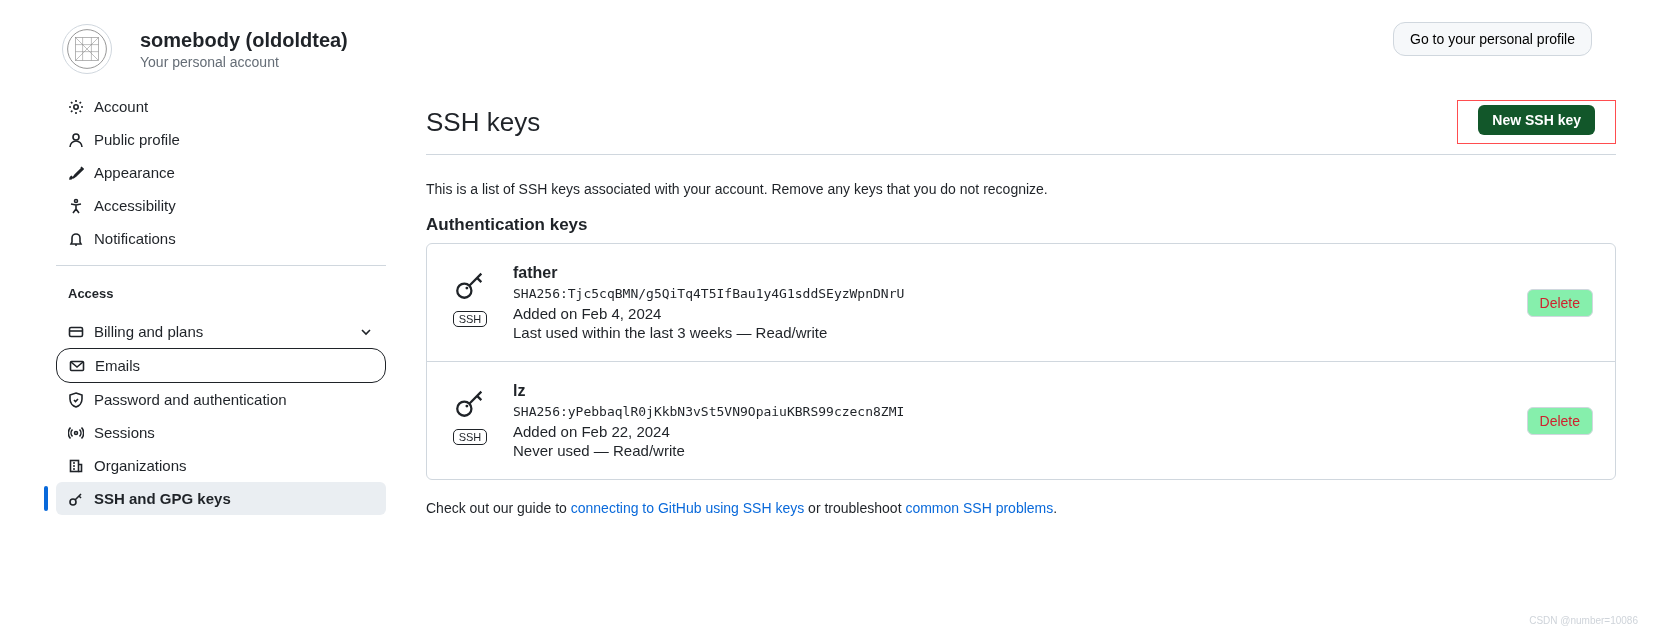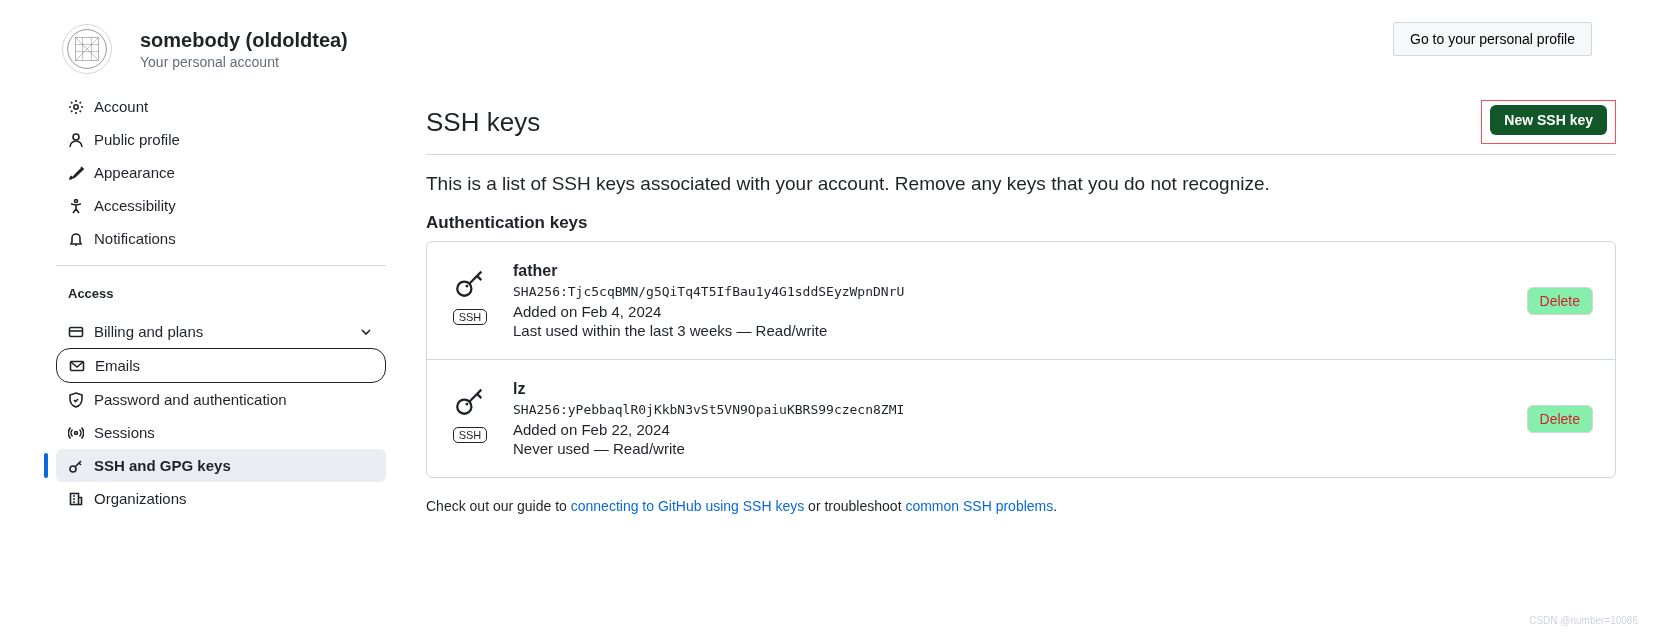--- a/index.html
+++ b/index.html
@@ -70,54 +70,54 @@
   .nav-chevron { margin-left: auto; }
   .section-divider { border: none; border-top: 1px solid #d0d7de; margin: 10px 0; }
   .section-heading { font-size: 13px; font-weight: 600; color: #1f2328; padding: 10px 12px 6px; }
   .main { flex: 1; padding-top: 6px; position: relative; }
   .top-right-btn {
     position: absolute;
     top: 22px;
     right: 64px;
     background: #f6f8fa;
     border: 1px solid #d0d7de;
-    border-radius: 2px;
+    border-radius: 12px;
     padding: 8px 16px;
     font-size: 14px;
     font-weight: 500;
     cursor: pointer;
   }
   .page-title-row {
     display: flex;
     justify-content: space-between;
     align-items: center;
     border-bottom: 1px solid #d0d7de;
     padding-bottom: 10px;
     margin-top: 70px;
-    margin-bottom: 18px;
+    margin-bottom: 26px;
   }
   .page-title { font-size: 26px; font-weight: 400; }
-  .highlight-box { border: 1.5px solid #ff4d4f; padding: 4px 8px 8px; }
+  .highlight-box { border: 1.5px solid #ff4d4f; padding: 4px 20px 8px; }
   .new-key-btn {
     background: #1f883d;
     background: #0d5d2a;
     background: #146c2e;
     background: #145b28;
     background: #0c5a24;
     background: #14522b;
     background: #12572a;
     color: #fff;
     border: none;
     border-radius: 6px;
     padding: 7px 14px;
     font-size: 14px;
     font-weight: 600;
     cursor: pointer;
   }
-  .desc-text { font-size: 19px; margin-bottom: 18px; }
+  .desc-text { font-size: 14px; margin-bottom: 18px; }
   .sub-heading { font-size: 17px; font-weight: 600; margin-bottom: 8px; }
   .key-list { border: 1px solid #d0d7de; border-radius: 6px; }
   .key-row {
     display: flex;
     align-items: flex-start;
     padding: 20px 22px;
     gap: 22px;
   }
   .key-row + .key-row { border-top: 1px solid #d0d7de; }
   .key-icon-col { width: 42px; display: flex; flex-direction: column; align-items: center; gap: 6px; margin-top:4px;text-align:right; }
@@ -268,37 +268,37 @@
       </li>
       <li class="nav-item">
         <span class="nav-icon">
             <svg viewBox="0 0 16 16">
               <circle cx="8" cy="8" r="1.5"></circle>
               <path d="M4.5 4.5a5 5 0 000 7M11.5 4.5a5 5 0 010 7M2.5 2.5a8 8 0 000 11M13.5 2.5a8 8 0 010 11"></path>
             </svg>
           </span>
         <span>Sessions</span>
       </li>
+      <li class="nav-item">
+        <span class="nav-icon">
+            <svg viewBox="0 0 16 16">
+              <rect x="2.5" y="2.5" width="8" height="11"></rect>
+              <path d="M10.5 6.5h3v7h-3M5 5h2M5 8h2M5 11h2"></path>
+            </svg>
+          </span>
+        <span>Organizations</span>
+      </li>
       <li class="nav-item current">
         <span class="nav-icon">
             <svg viewBox="0 0 16 16">
               <circle cx="5" cy="11" r="3"></circle>
               <path d="M7 9l6-6M11 5l2 2"></path>
             </svg>
           </span>
         <span>SSH and GPG keys</span>
-      </li>
-      <li class="nav-item">
-        <span class="nav-icon">
-            <svg viewBox="0 0 16 16">
-              <rect x="2.5" y="2.5" width="8" height="11"></rect>
-              <path d="M10.5 6.5h3v7h-3M5 5h2M5 8h2M5 11h2"></path>
-            </svg>
-          </span>
-        <span>Organizations</span>
       </li>
     </ul>
   </aside>
 
   <main class="main">
     <div class="page-title-row">
       <h2 class="page-title">SSH keys</h2>
       <div class="highlight-box">
         <button class="new-key-btn">New SSH key</button>
       </div>

